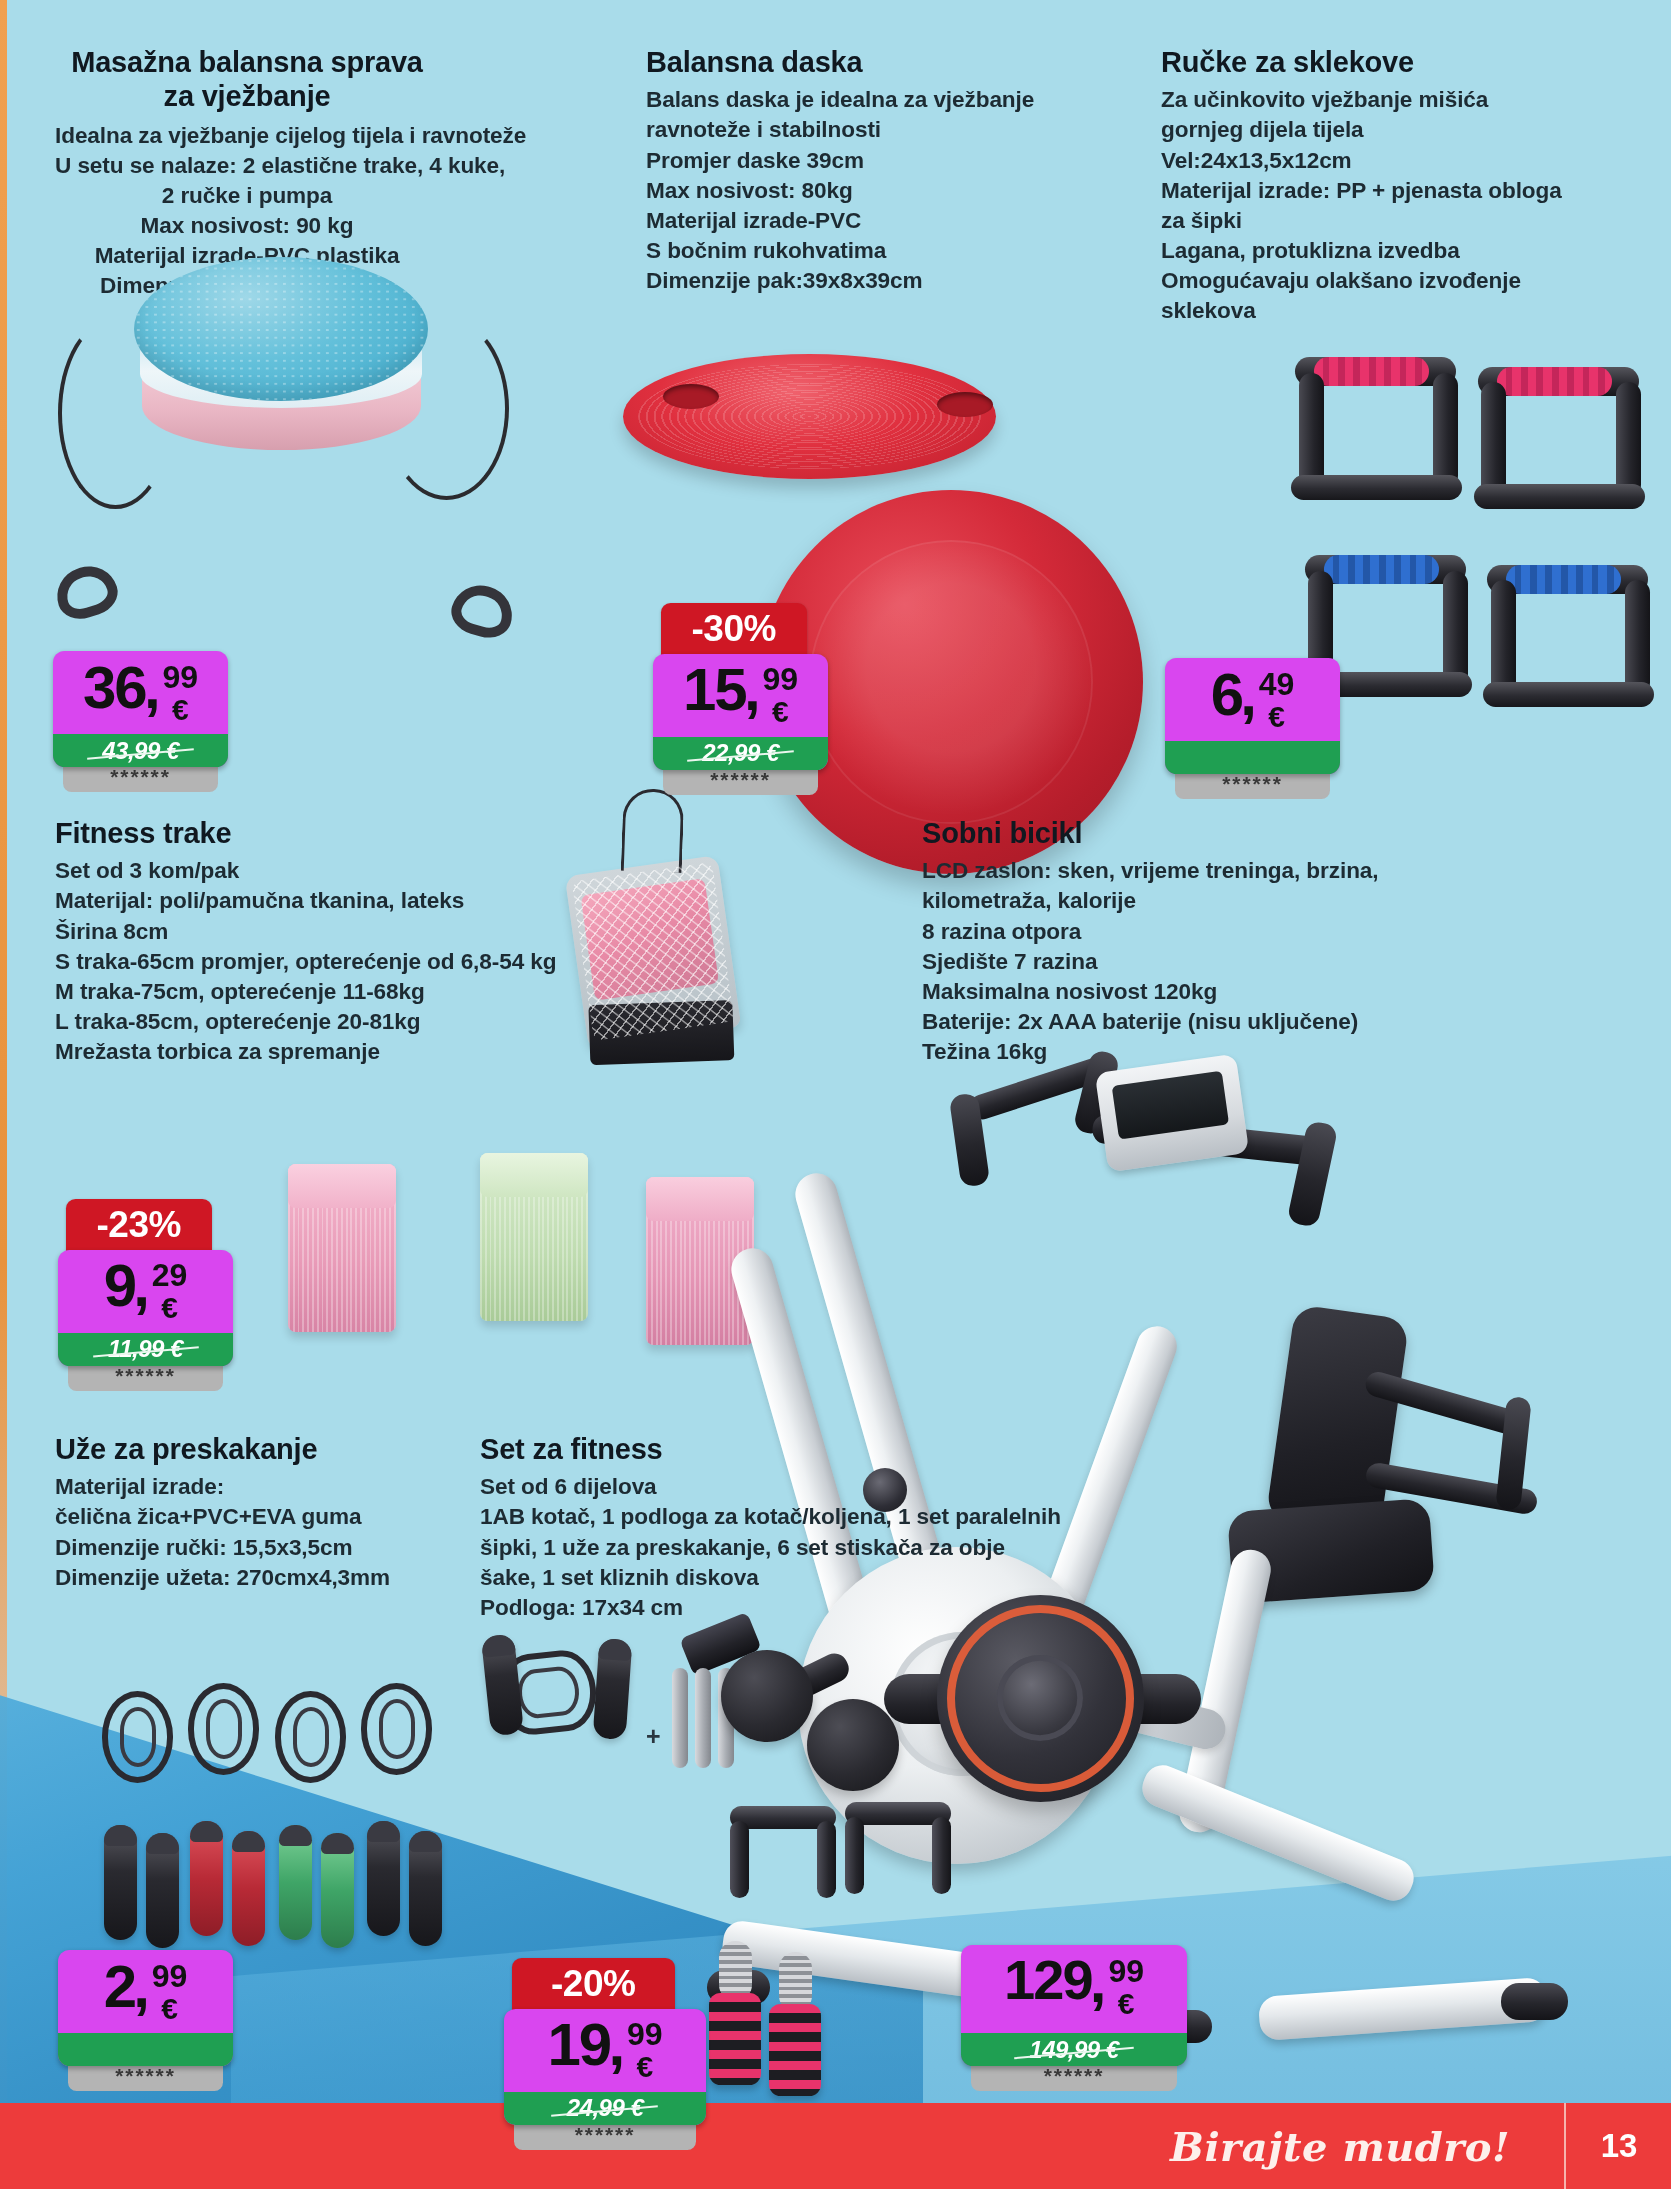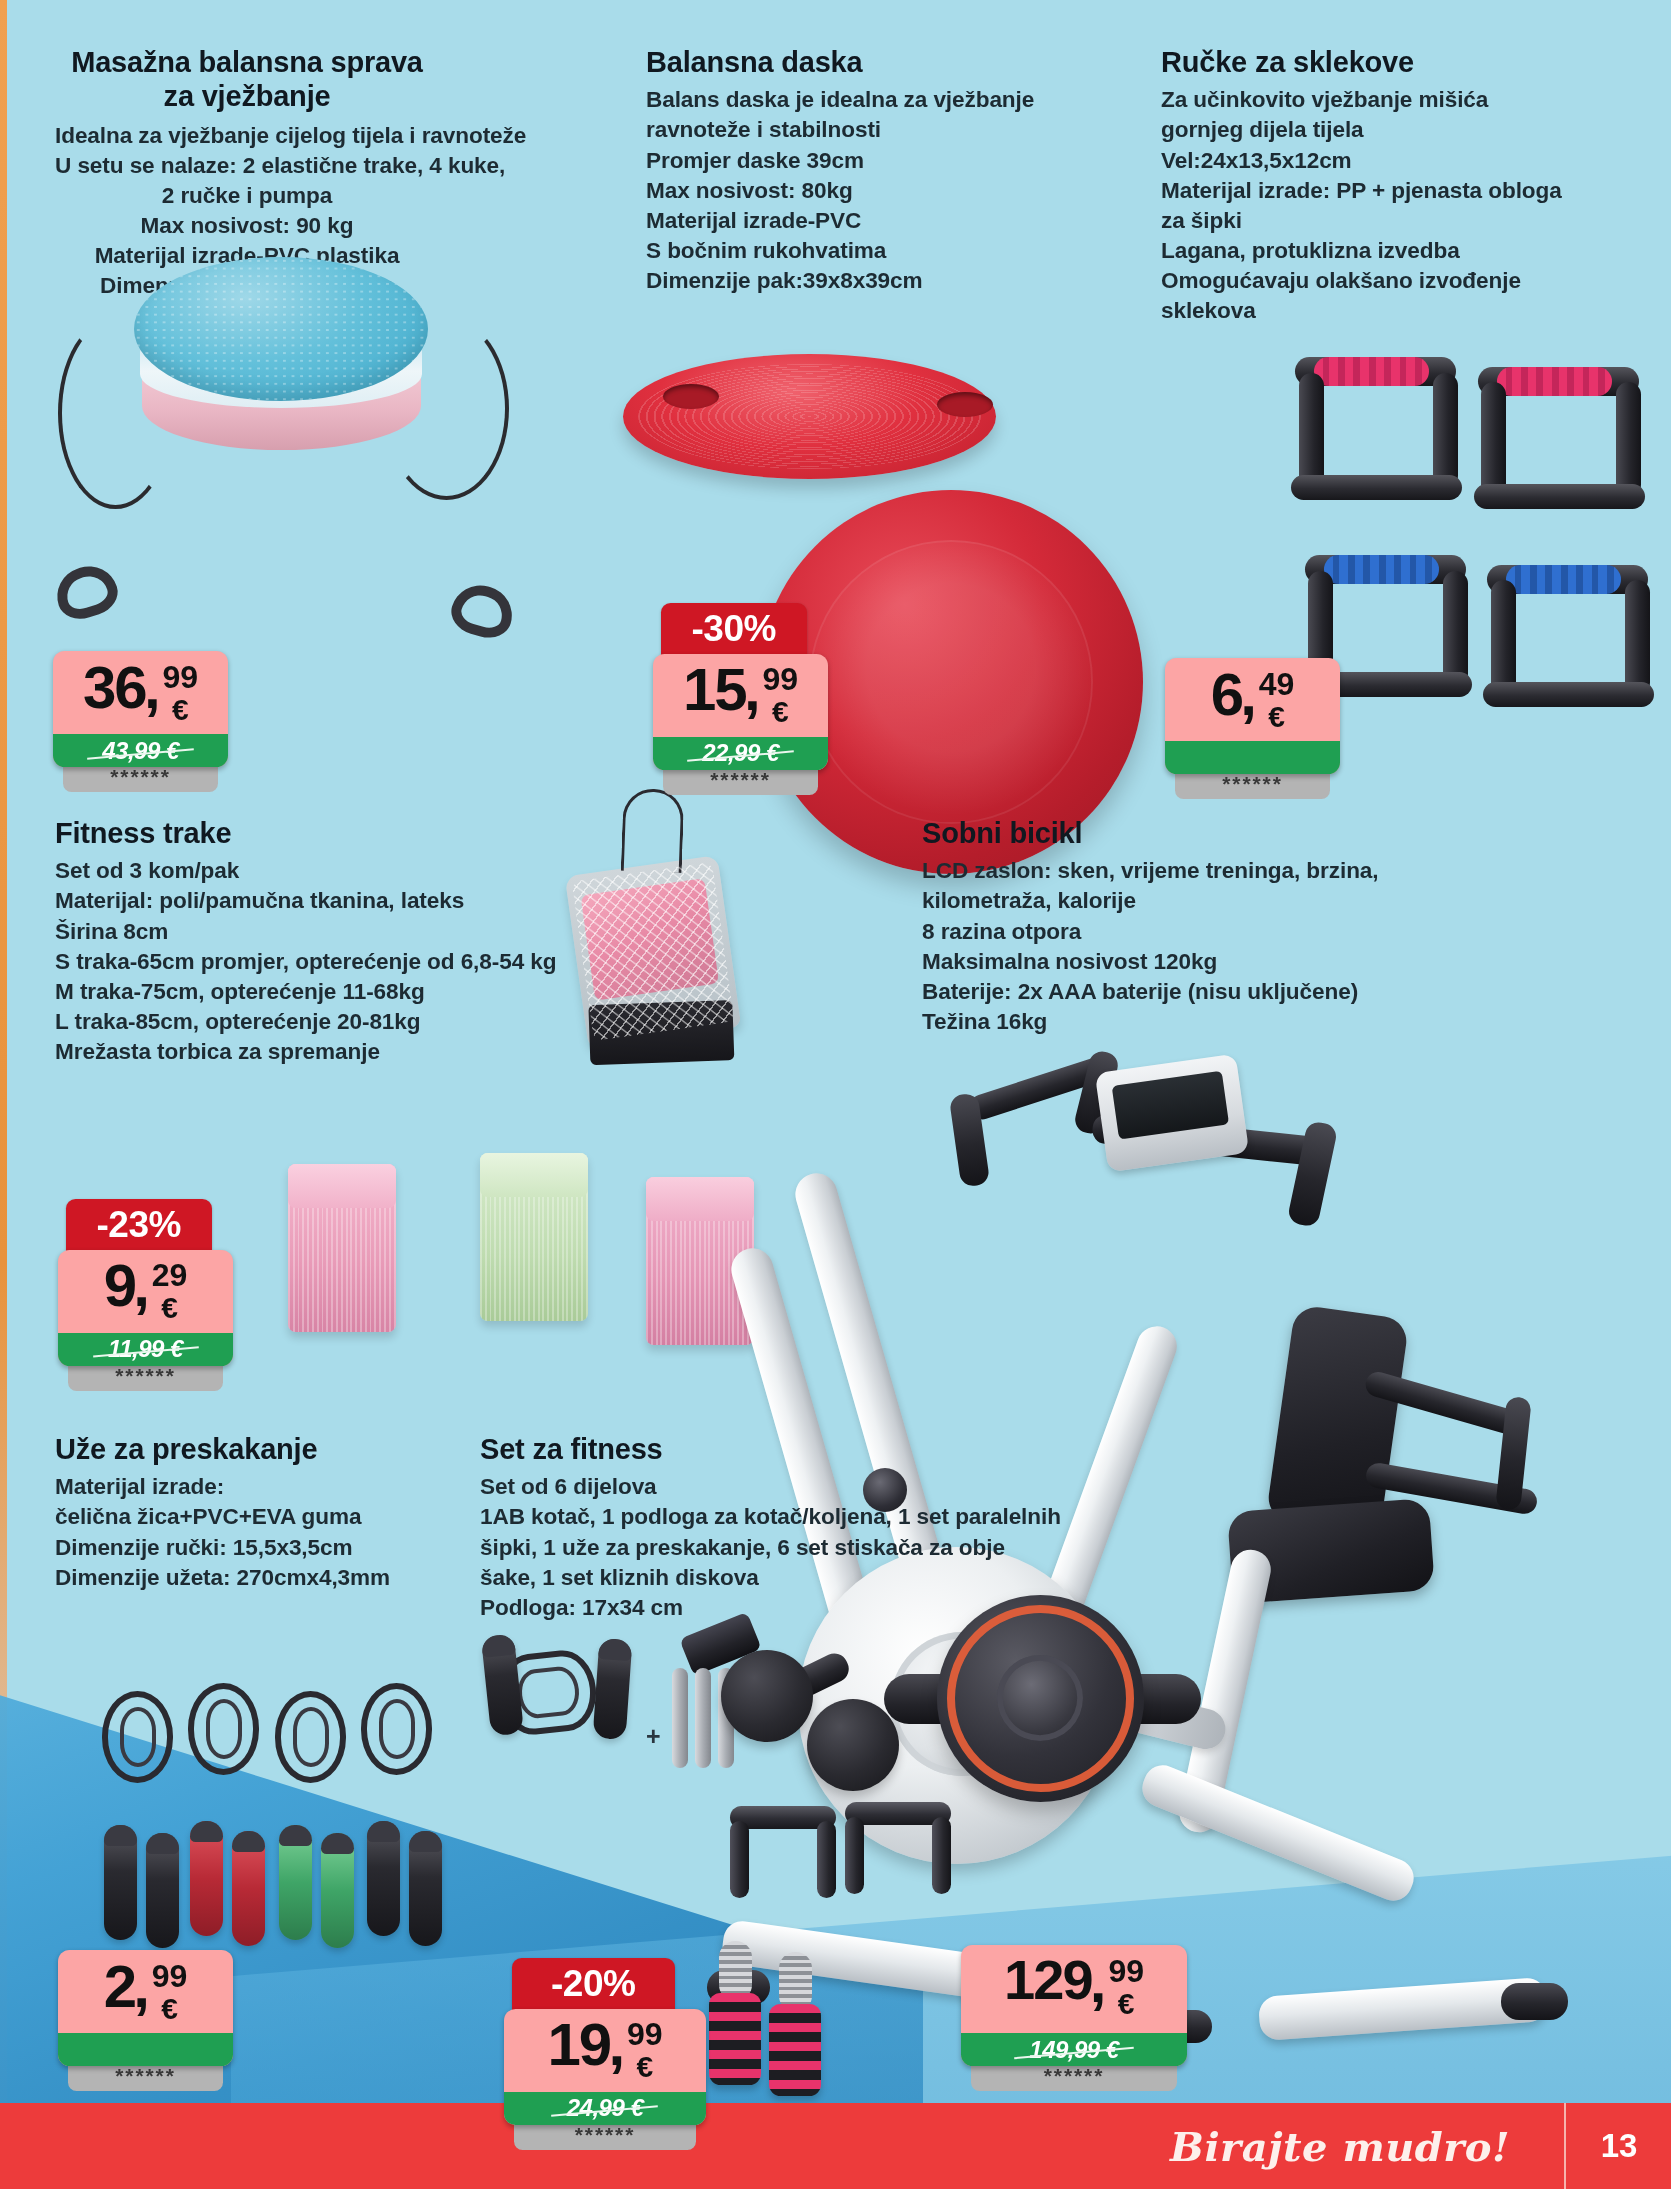--- a/index.html
+++ b/index.html
@@ -79,21 +79,21 @@
     border-radius: 9.6px 9.6px 0 0;
     padding: 4.8px 0 15.4px 0;
     width: 146px;
     margin-left: 7.7px;
     letter-spacing: -0.5px;
     box-shadow: 0 1.9px 2.9px rgba(0,0,0,.25);
   }
 
   .tagbody {
     position: relative;
-    background: #fca5a5;
+    background: #d946ef;
     border-radius: 11.5px;
     box-shadow: 0 2.9px 4.8px rgba(0,0,0,.28);
     overflow: hidden;
     z-index: 2;
   }
   .price-main {
     display: flex;
     align-items: flex-start;
     justify-content: center;
     padding: 7.7px 5.8px 5.8px 5.8px;
@@ -639,20 +639,21 @@
     </div>
     <div class="maskstrip">******</div>
   </div>
 
   <div class="block" style="left:922px; top:817px; width:576px;">
     <div class="ptitle">Sobni bicikl</div>
     <div class="pdesc" style="margin-top:5.8px;">
       <div>LCD zaslon: sken, vrijeme treninga, brzina,</div>
       <div>kilometraža, kalorije</div>
       <div>8 razina otpora</div>
+      <div>Sjedište 7 razina</div>
       <div>Maksimalna nosivost 120kg</div>
       <div>Baterije: 2x AAA baterije (nisu uključene)</div>
       <div>Težina 16kg</div>
     </div>
   </div>
 
   <div class="bike">
 
     <div class="bk dark-part" style="left:54px; top:67px; width:144px; height:25px; transform:rotate(-18deg);"></div>
     <div class="bk dark-part" style="left:42px; top:85px; width:29px; height:92px; transform:rotate(-8deg);"></div>

